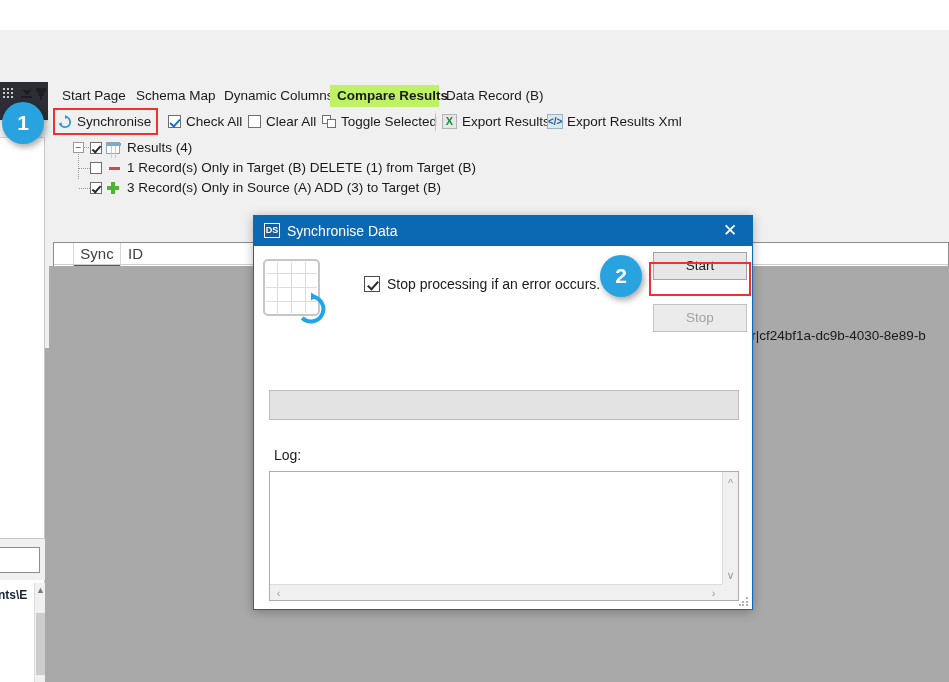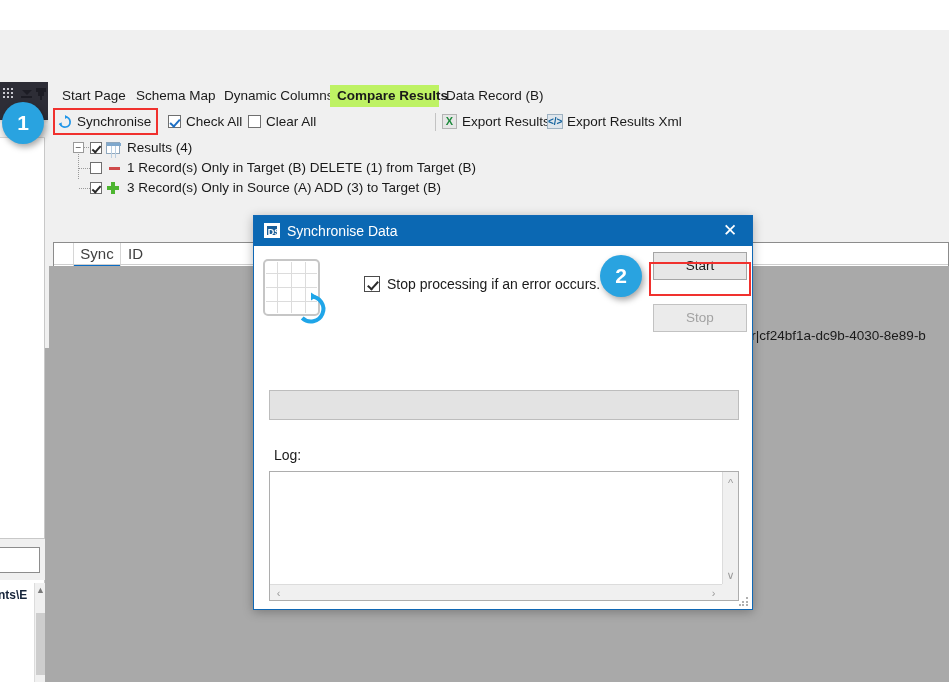--- a/index.html
+++ b/index.html
@@ -247,21 +247,21 @@
   .dialog {
     position:absolute; left:253px; top:215px; width:500px; height:395px;
     background:#ffffff; border:1px solid #1068b5;
     box-shadow: 0 2px 10px rgba(0,0,0,.28);
   }
   .dlg-title {
     position:absolute; left:0; top:0; width:498px; height:30px; background:#0b68b3;
   }
   .dlg-ic {
     position:absolute; left:10px; top:7px; width:16px; height:15px;
-    background:#1a5e99; border:3px solid #ffffff;
+    background:#1a5e99; border:1px solid #ffffff;
   }
   .dlg-ic span {
     position:absolute; left:0; top:0; width:14px; height:13px; line-height:13px;
     text-align:center; font-size:9px; font-weight:bold; color:#ffffff;
   }
   .dlg-title-text {
     position:absolute; left:33px; top:0; height:30px; line-height:30px;
     font-size:14px; color:#ffffff;
   }
   .dlg-close {
@@ -407,20 +407,27 @@
       <div class="tb-item" style="left:117px">
         <span class="ic-cb checked"></span>
         <span>Check All</span>
       </div>
 
       <div class="tb-item" style="left:197px">
         <span class="ic-cb"></span>
         <span>Clear All</span>
       </div>
 
+      <div class="tb-item" style="left:272px">
+        <span class="ic-toggle">
+          <i class="b1"></i>
+            <i class="b2"></i>
+        </span>
+        <span>Toggle Selected</span>
+      </div>
 
       <div class="tb-sep" style="left:386px"></div>
 
       <div class="tb-item" style="left:393px">
         <span class="ic-xls">
             <span>X</span>
           </span>
         <span>Export Results</span>
       </div>
 

